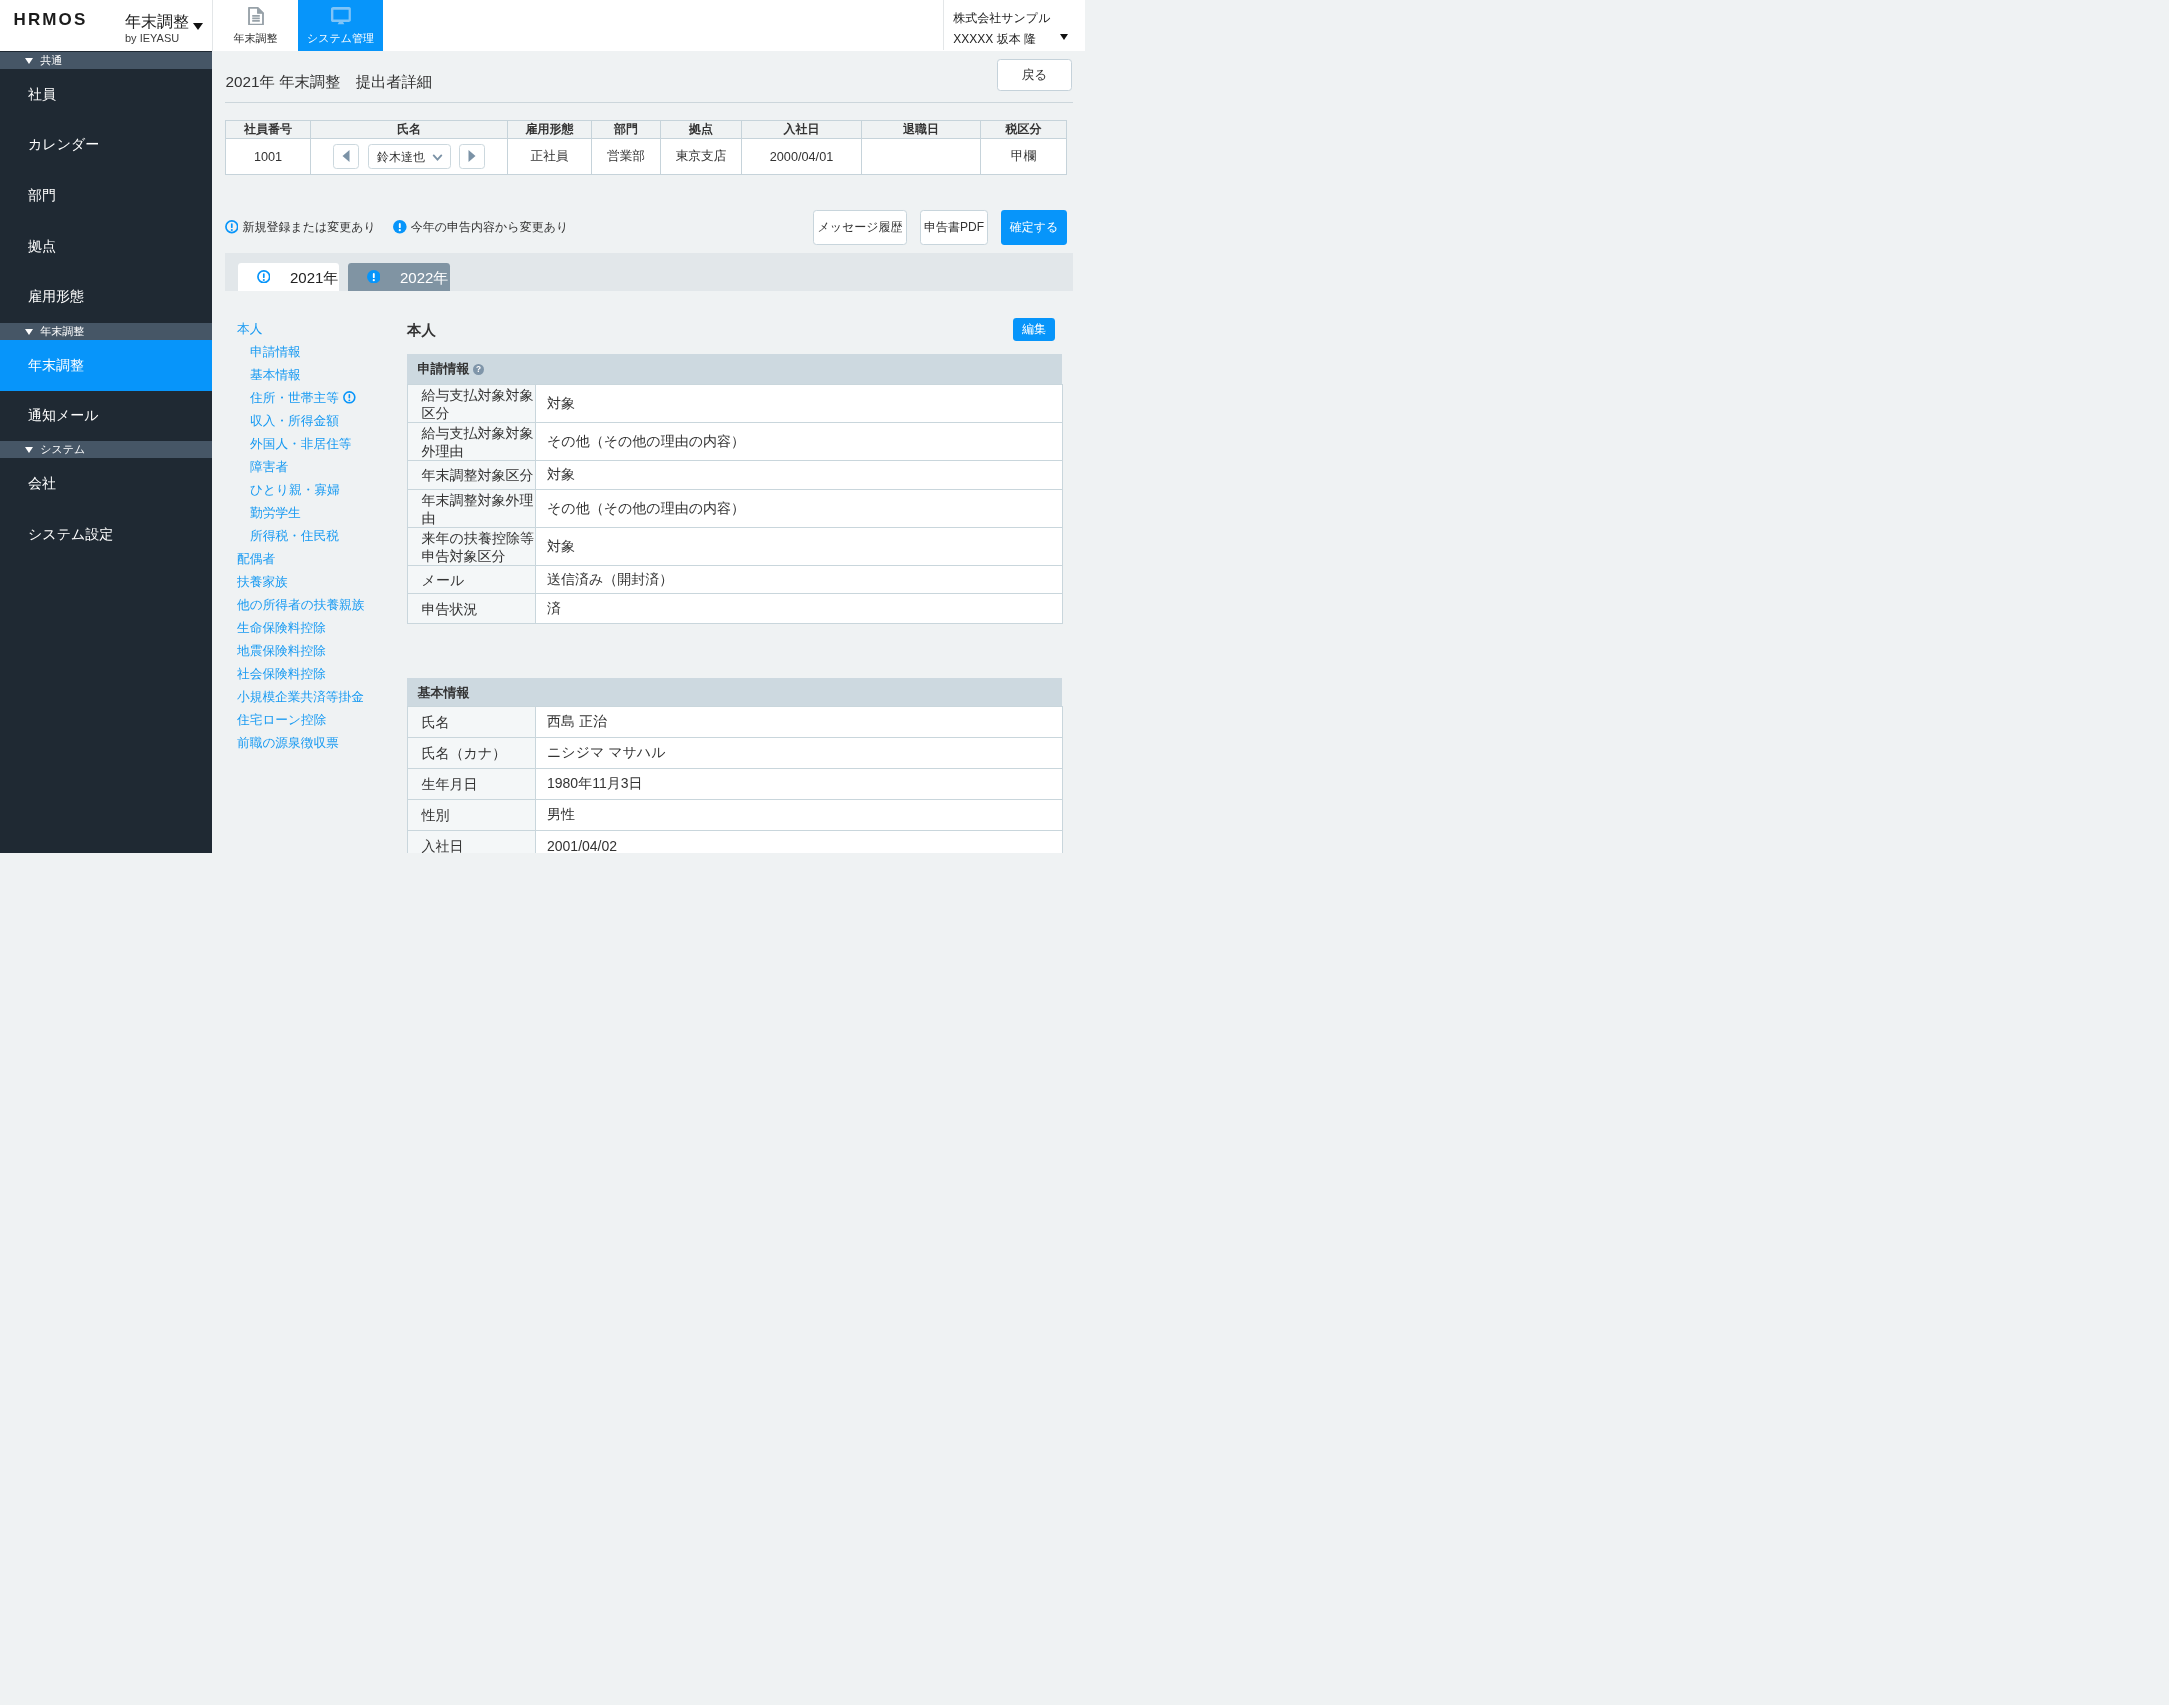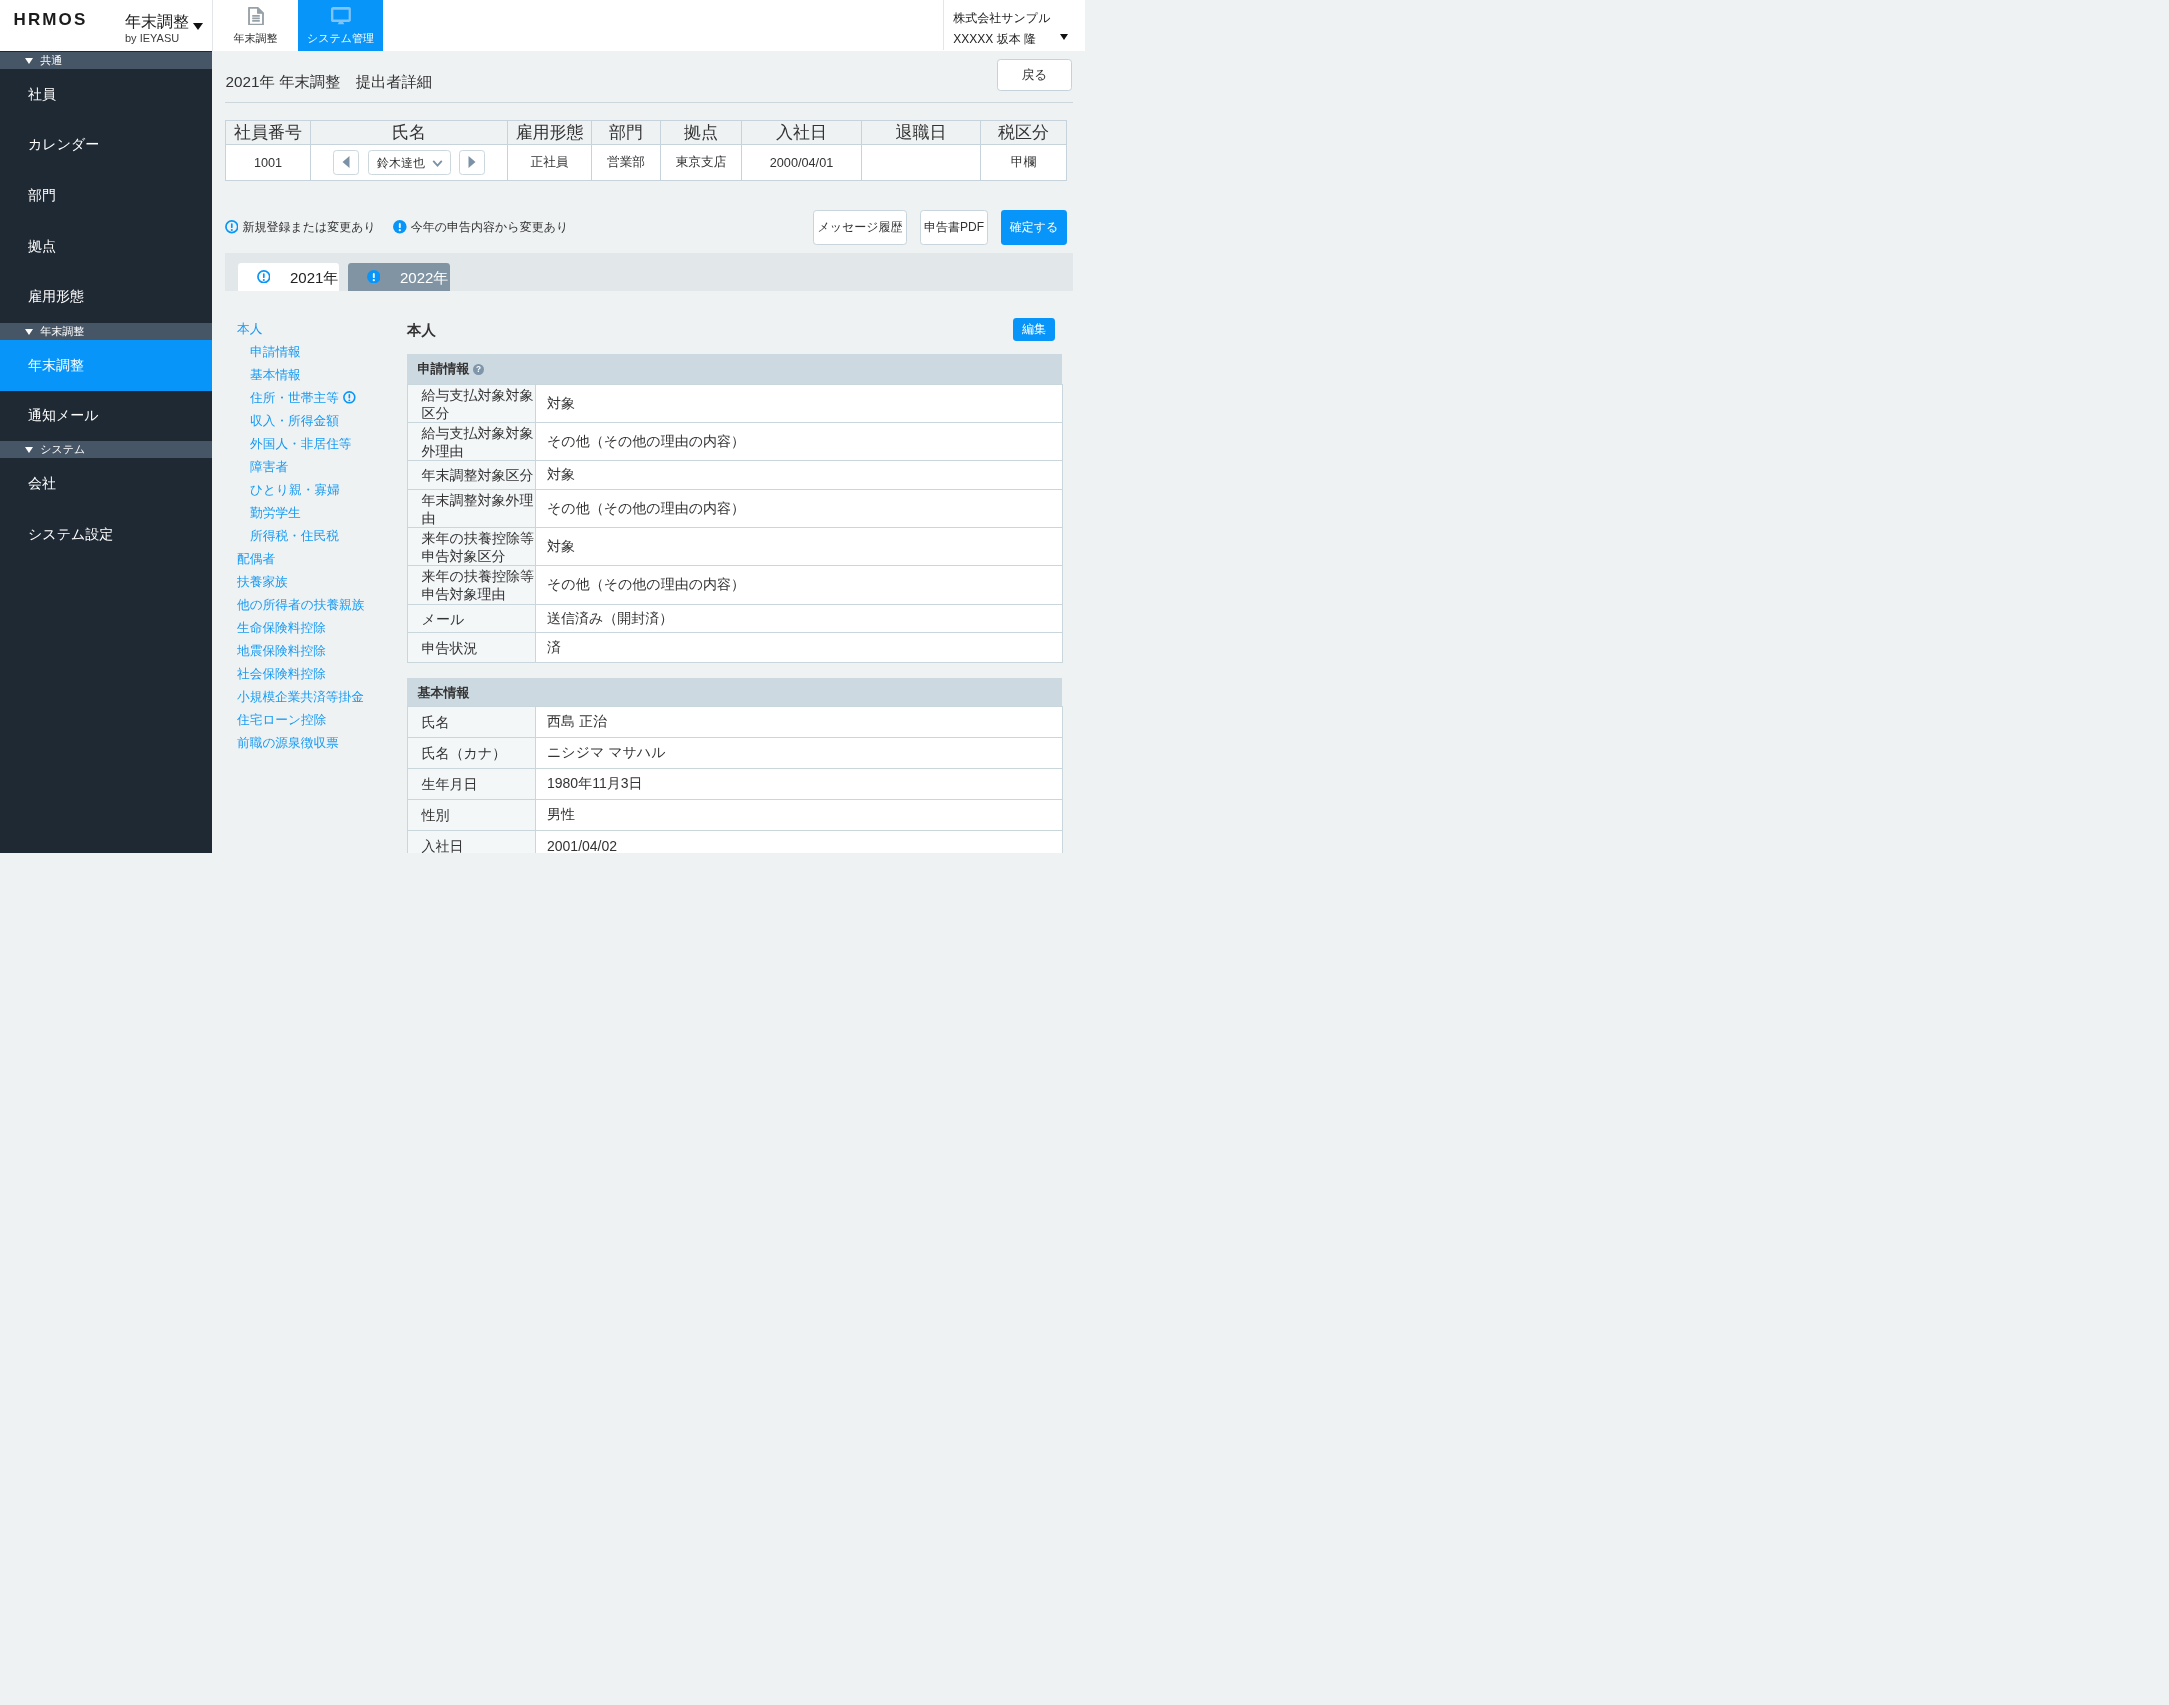--- a/index.html
+++ b/index.html
@@ -32,21 +32,21 @@
 .sitem.active { background:#0795fa; }
 
 
 #content { position:absolute; left:212px; top:51px; width:873px; height:802px; }
 #ptitle { position:absolute; left:13.6px; top:21px; font-size:15.3px; color:#333; }
 #btn-back { position:absolute; left:785px; top:7.6px; width:75px; height:32px; background:#fff; border:0.8px solid #c5d2da; border-radius:3.4px; font-size:12.7px; color:#333; text-align:center; line-height:30.5px; }
 #hr1 { position:absolute; left:12.7px; top:51px; width:848px; height:0.8px; background:#ccd6db; }
 
 
 #etable { position:absolute; left:13px; top:69px; width:839px; border-collapse:collapse; table-layout:fixed; }
-#etable th { border:0.8px solid #c6d3da; height:14px; font-size:17px; font-weight:normal; color:#333; text-align:center; background:#eff2f3; }
+#etable th { border:0.8px solid #c6d3da; height:14px; font-size:12px; font-weight:bold; color:#333; text-align:center; background:#eff2f3; }
 #etable td { border:0.8px solid #c6d3da; height:36px; font-size:12.7px; color:#333; text-align:center; background:#fff; vertical-align:middle; }
 .pagerbtn { display:inline-block; width:26px; height:25.4px; border:0.8px solid #ccd8de; border-radius:3.4px; background:#fff; vertical-align:middle; position:relative; }
 .pagerbtn .tl { position:absolute; top:50%; left:50%; transform:translate(-50%,-50%); width:0; height:0; border-top:6px solid transparent; border-bottom:6px solid transparent; border-right:7.6px solid #7b92a6; }
 .pagerbtn .tr { position:absolute; top:50%; left:50%; transform:translate(-50%,-50%); width:0; height:0; border-top:6px solid transparent; border-bottom:6px solid transparent; border-left:7.6px solid #7b92a6; }
 .nameselect { display:inline-block; width:83px; height:25.4px; border:0.8px solid #ccd8de; border-radius:3.4px; background:#fff; vertical-align:middle; margin:0 8.5px; position:relative; font-size:12px; line-height:24px; text-align:left; padding-left:8.5px; }
 .nameselect svg { position:absolute; right:6.8px; top:7.6px; }
 
 
 .legend { position:absolute; top:169px; height:13.6px; font-size:12px; color:#333; line-height:13.6px; }
 .legend svg { vertical-align:-2.5px; margin-right:4.2px; }
@@ -224,24 +224,20 @@
             <td class="vl">対象</td>
           </tr>
       <tr style="height:38px">
             <td class="lb">年末調整対象外理由</td>
             <td class="vl">その他（その他の理由の内容）</td>
           </tr>
       <tr style="height:38px">
             <td class="lb">来年の扶養控除等申告対象区分</td>
             <td class="vl">対象</td>
           </tr>
-      <tr style="height:39px">
-            <td class="lb">来年の扶養控除等申告対象理由</td>
-            <td class="vl">その他（その他の理由の内容）</td>
-          </tr>
       <tr style="height:28px">
             <td class="lb">メール</td>
             <td class="vl">送信済み（開封済）</td>
           </tr>
       <tr style="height:30px">
             <td class="lb">申告状況</td>
             <td class="vl">済</td>
           </tr>
     </tbody>
       </table>

